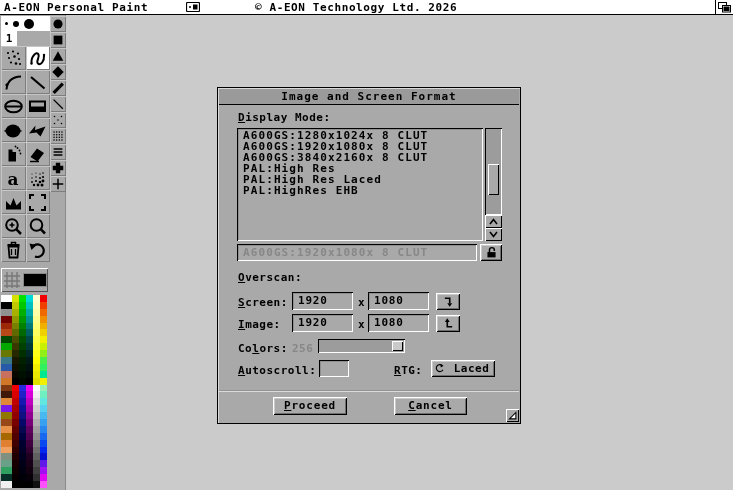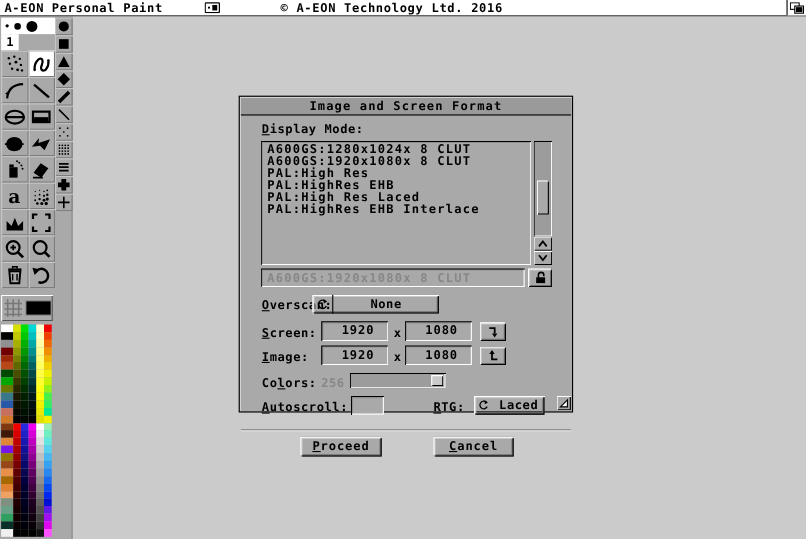--- a/index.html
+++ b/index.html
@@ -39,21 +39,21 @@
                    display:flex; align-items:center; gap:3px; padding-left:2px; }
   .cur-swatch { width:22px; height:12px; background:#000; box-shadow:0 0 0 1px #888; }
   .palette-grid { position:absolute; left:1px; top:280px; display:grid;
                   grid-template-columns:11px 7px 7px 7px 7px 7px; grid-auto-rows:6.9px; }
   .pcell { width:100%; height:100%; cursor:pointer; }
 
   
   .canvas { position:absolute; left:66px; top:15px; width:667px; height:475px; background:#cbcbcb; }
 
   
-  .dialog { position:absolute; left:217px; top:87px; width:304px; height:288px; background:#a9a9a9;
+  .dialog { position:absolute; left:217px; top:87px; width:304px; height:337px; background:#a9a9a9;
             border:1px solid #000; box-shadow: inset 1px 1px 0 #d8d8d8; font-size:11px; letter-spacing:.5px; }
   .dlg-title { position:absolute; left:1px; top:1px; right:1px; height:16px; background:#9a9a9a;
                border-bottom:1px solid #000; text-align:center; line-height:16px; letter-spacing:1px; cursor:move; }
   .lbl { position:absolute; font-size:11px; letter-spacing:.5px; white-space:pre; }
   .sunken { box-shadow: inset 1px 1px 0 #000, inset -1px -1px 0 #fff, inset 2px 2px 0 #8f8f8f; }
   .raised { box-shadow: inset 1px 1px 0 #fff, inset -1px -1px 0 #000, inset 2px 2px 0 #c9c9c9, inset -2px -2px 0 #6e6e6e; }
 
   .mode-list { position:absolute; left:19px; top:40px; width:246px; height:113px; background:#a9a9a9;
                overflow:hidden; padding:2px 0 0 6px; }
   .mode-item { font-size:11px; letter-spacing:1.1px; line-height:11px; white-space:pre; cursor:pointer; }
@@ -70,21 +70,21 @@
                 color:#878787; line-height:17px; padding-left:6px; letter-spacing:1.1px; white-space:pre; }
   .lock-btn { position:absolute; left:262px; top:156px; width:22px; height:17px;
               display:flex; align-items:center; justify-content:center; cursor:pointer; }
 
   .cycle { position:absolute; height:17px; display:flex; align-items:center; cursor:pointer; }
   .cycle .cyc-ic { display:flex; align-items:center; padding:0 3px; height:100%; }
   .cycle .cyc-div { width:1px; height:100%; background:#000; }
   .cycle .cyc-val { flex:1; text-align:center; }
 
   .num-field { position:absolute; height:18px; background:#a9a9a9; line-height:18px; padding-left:6px;
-               letter-spacing:.8px;text-align:center; }
+               letter-spacing:.8px; }
   .sq-btn { position:absolute; width:24px; height:17px; display:flex; align-items:center; justify-content:center;
             cursor:pointer; }
 
   .slider { position:absolute; left:100px; top:251px; width:87px; height:14px; background:#9c9c9c;
             box-shadow: inset 1px 1px 0 #000, inset -1px -1px 0 #fff; }
   .slider-knob { position:absolute; right:2px; top:2px; width:11px; height:10px; background:#c9c9c9;
                  box-shadow: inset 1px 1px 0 #fff, inset -1px -1px 0 #000; cursor:grab; }
   .ghost { color:#878787; }
 
   .checkbox { position:absolute; left:101px; top:272px; width:30px; height:17px; background:#a9a9a9; cursor:pointer; }
@@ -105,21 +105,21 @@
 <div class="menubar">
   <span class="mb-app">A-EON</span>
   <span class="mb-title">Personal Paint</span>
   <span class="mb-icon">
     <svg width="14" height="10" viewBox="0 0 14 10">
         <rect x="0.5" y="0.5" width="13" height="9" fill="none" stroke="#000" stroke-width="1.2" rx="1"></rect>
         <rect x="7" y="2.5" width="4.5" height="5" fill="#000"></rect>
         <circle cx="4" cy="5" r="1" fill="#000"></circle>
       </svg>
   </span>
-  <span class="mb-copy">© A-EON Technology Ltd. 2016</span>
+  <span class="mb-copy">© A-EON Technology Ltd. 2026</span>
   <span class="depth-gadget">
     <svg width="13" height="11" viewBox="0 0 13 11">
         <rect x="0.5" y="0.5" width="8" height="6" fill="#fff" stroke="#000"></rect>
         <rect x="4.5" y="3.5" width="8" height="6.5" fill="#fff" stroke="#000"></rect>
         <rect x="5.5" y="4.5" width="6" height="4.5" fill="#000"></rect>
       </svg>
   </span>
 </div>
 
 <div class="canvas"></div>
@@ -521,24 +521,24 @@
 </div>
 
 <div class="dialog">
   <div class="dlg-title">Image and Screen Format</div>
 
   <div class="lbl" style="left:20px; top:23px;"><u>D</u>isplay Mode:</div>
 
   <div class="mode-list sunken">
       <div class="mode-item">A600GS:1280x1024x 8 CLUT</div>
       <div class="mode-item">A600GS:1920x1080x 8 CLUT</div>
+      <div class="mode-item">A600GS:3840x2160x 8 CLUT</div>
       <div class="mode-item">PAL:High Res</div>
+      <div class="mode-item">PAL:High Res Laced</div>
       <div class="mode-item">PAL:HighRes EHB</div>
-      <div class="mode-item">PAL:High Res Laced</div>
-      <div class="mode-item">PAL:HighRes EHB Interlace</div>
     </div>
 
   <div class="scrollcol">
     <div class="scroll-track">
       <div class="scroll-thumb"></div>
     </div>
     <div class="scroll-btn" style="top:87px">
       <svg width="9" height="7" viewBox="0 0 9 7">
           <path d="M1,6 L4.5,1.5 L8,6" fill="none" stroke="#000" stroke-width="1.6"></path>
         </svg>
@@ -552,30 +552,20 @@
 
   <div class="mode-field sunken">A600GS:1920x1080x 8 CLUT</div>
   <div class="lock-btn raised">
     <svg width="13" height="13" viewBox="0 0 16 16">
       <path d="M5.5,8 V5 A3,3 0 0 1 11.5,5 V6.2" fill="none" stroke="#000" stroke-width="1.8"></path>
       <rect x="3" y="7.5" width="10" height="6.5" fill="#000"></rect>
     </svg>
   </div>
 
   <div class="lbl" style="left:20px; top:183px;"><u>O</u>verscan:</div>
-  <div class="cycle raised" style="left:66px; top:180px; width:115px;">
-    <span class="cyc-ic">
-      <svg width="12" height="12" viewBox="0 0 14 14">
-          <path d="M10.5,3.5 A4.4,4.4 0 1 0 11.3,8.5" fill="none" stroke="#000" stroke-width="1.5"></path>
-          <path d="M8.2,1.2 L12.2,3.6 L8.6,5.8 Z" fill="#000"></path>
-        </svg>
-    </span>
-    <span class="cyc-div"></span>
-    <span class="cyc-val">None</span>
-  </div>
 
   <div class="lbl" style="left:20px; top:208px;"><u>S</u>creen:</div>
   <div class="num-field sunken" style="left:74px; top:204px; width:61px;">1920</div>
   <div class="lbl" style="left:140px; top:208px;">x</div>
   <div class="num-field sunken" style="left:150px; top:204px; width:61px;">1080</div>
   <div class="sq-btn raised" style="left:218px; top:205px;">
     <svg width="13" height="13" viewBox="0 0 16 16">
         <path d="M3.5,4 H9.5 V10" fill="none" stroke="#000" stroke-width="2"></path>
         <path d="M6.5,10 h6 L9.5,14.5 Z" fill="#000"></path>
       </svg>

